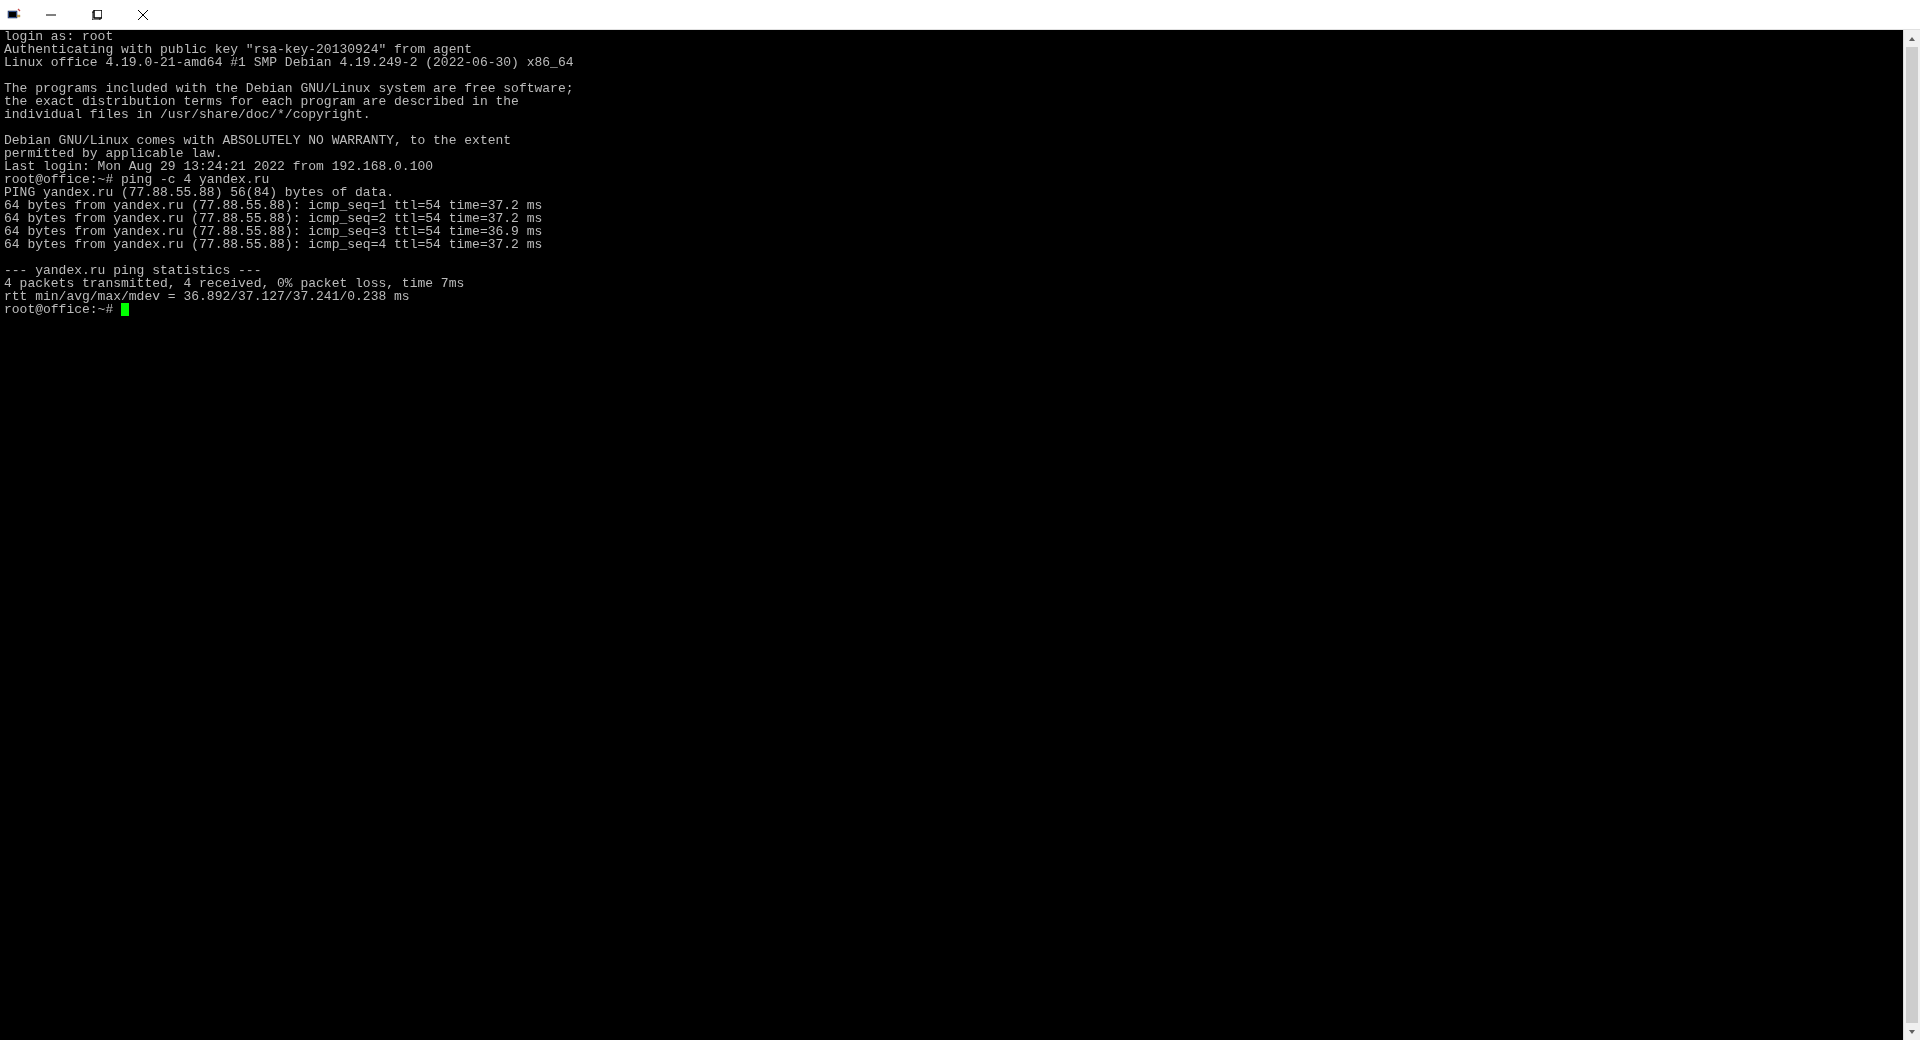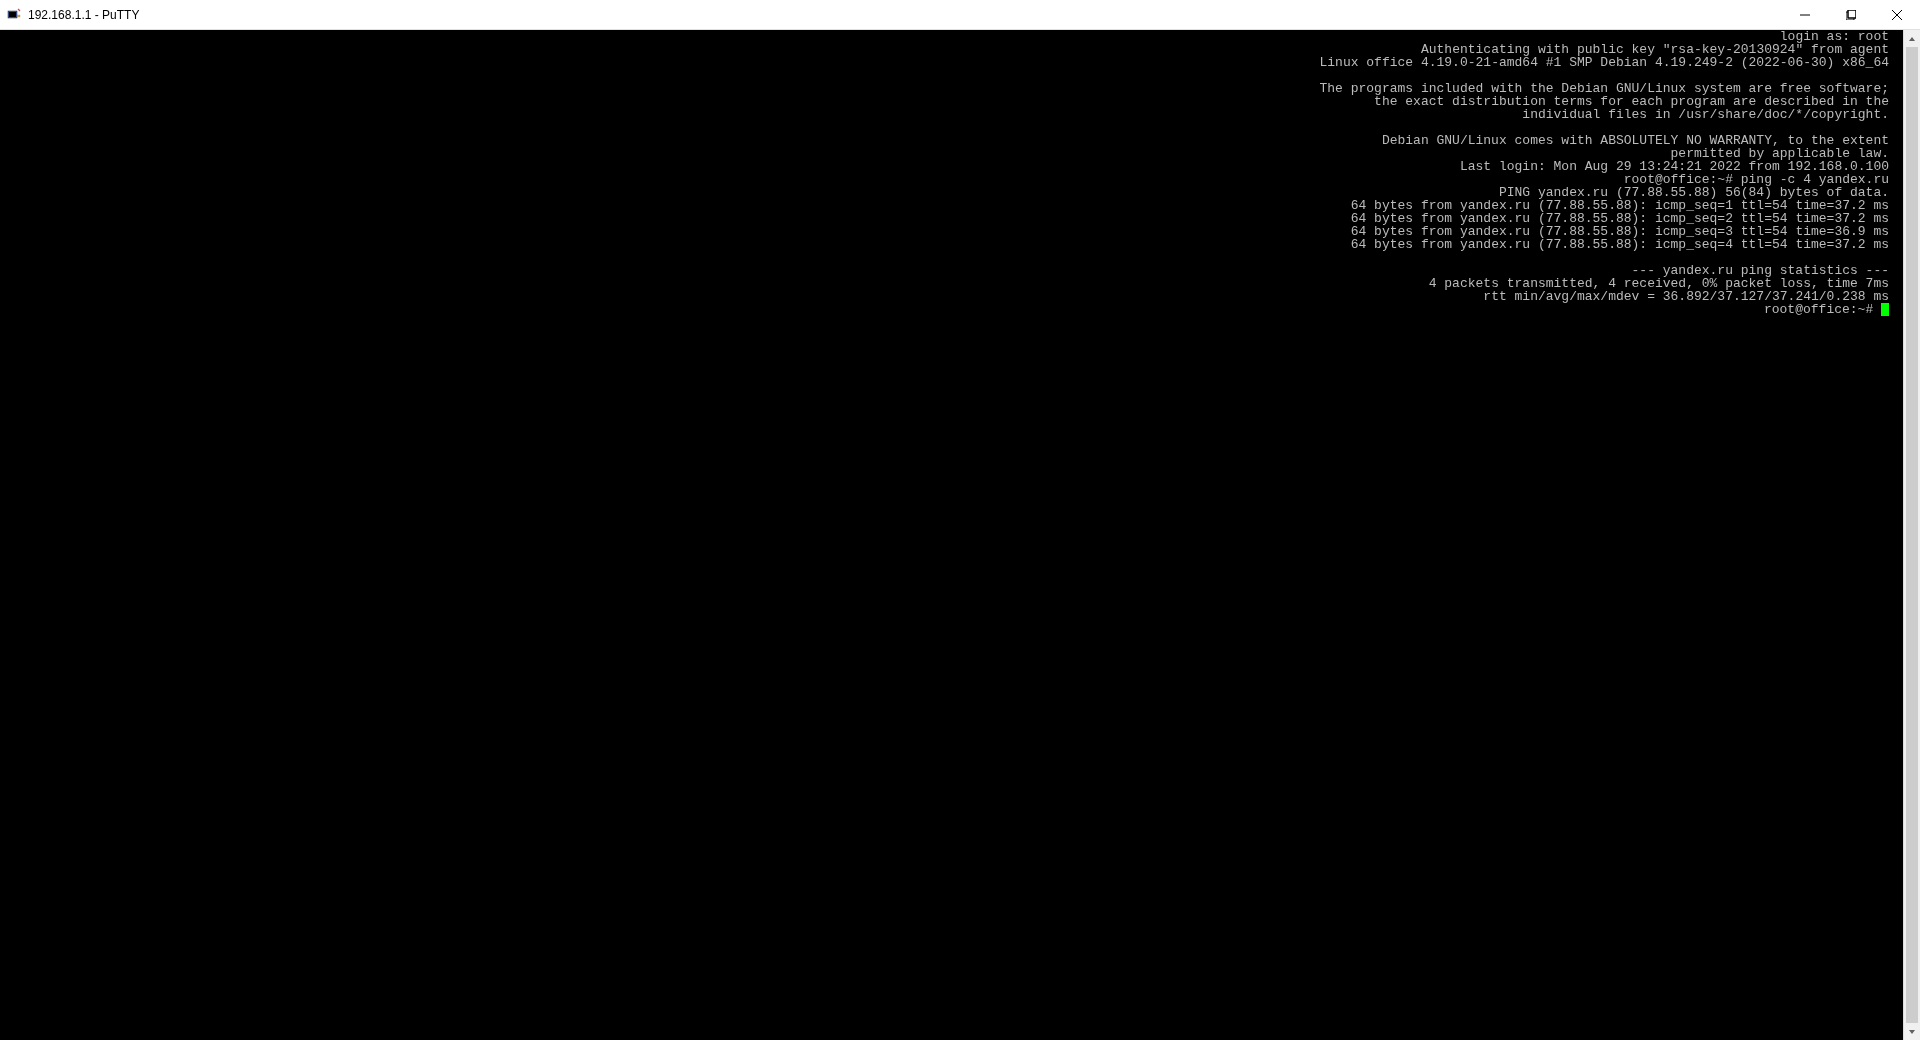--- a/index.html
+++ b/index.html
@@ -64,23 +64,22 @@
       background: #000000;
     }
     .terminal {
       flex: 1;
       background: #000000;
       color: #bbbbbb;
       font-family: "Courier New", monospace;
       font-size: 13px;
       line-height: 13px;
       white-space: pre;
-      padding: 0 14px;
+      padding: 0 4px;
       overflow: hidden;
-      text-align: right;
     }
     .terminal-line {
       min-height: 13px;
     }
     .scrollbar {
       width: 17px;
       background: #f0f0f0;
       display: flex;
       flex-direction: column;
       border-left: 1px solid #dcdcdc;
@@ -123,21 +122,20 @@
 
 <div class="titlebar">
   <div class="titlebar-icon">
     <svg width="14" height="14" viewBox="0 0 14 14">
       <rect x="1" y="3" width="9" height="7" fill="#3b5998" stroke="#1a2a4a" stroke-width="0.5"></rect>
       <rect x="2" y="4" width="7" height="5" fill="#000"></rect>
       <rect x="10" y="7" width="3" height="2" fill="#d4b060" stroke="#8a6a2a" stroke-width="0.3"></rect>
       <line x1="11" y1="1" x2="13" y2="3" stroke="#c84a4a" stroke-width="1.3"></line>
     </svg>
   </div>
-  <div class="titlebar-text">192.168.1.1 - PuTTY</div>
   <div class="titlebar-buttons">
     <div class="titlebar-btn">
       <svg width="10" height="10" viewBox="0 0 10 10">
           <line x1="0" y1="5" x2="10" y2="5"></line>
         </svg>
     </div>
     <div class="titlebar-btn">
       <svg width="10" height="10" viewBox="0 0 10 10">
         <rect x="0" y="2" width="8" height="8"></rect>
         <rect x="2" y="0" width="8" height="8" fill="#fff"></rect>

